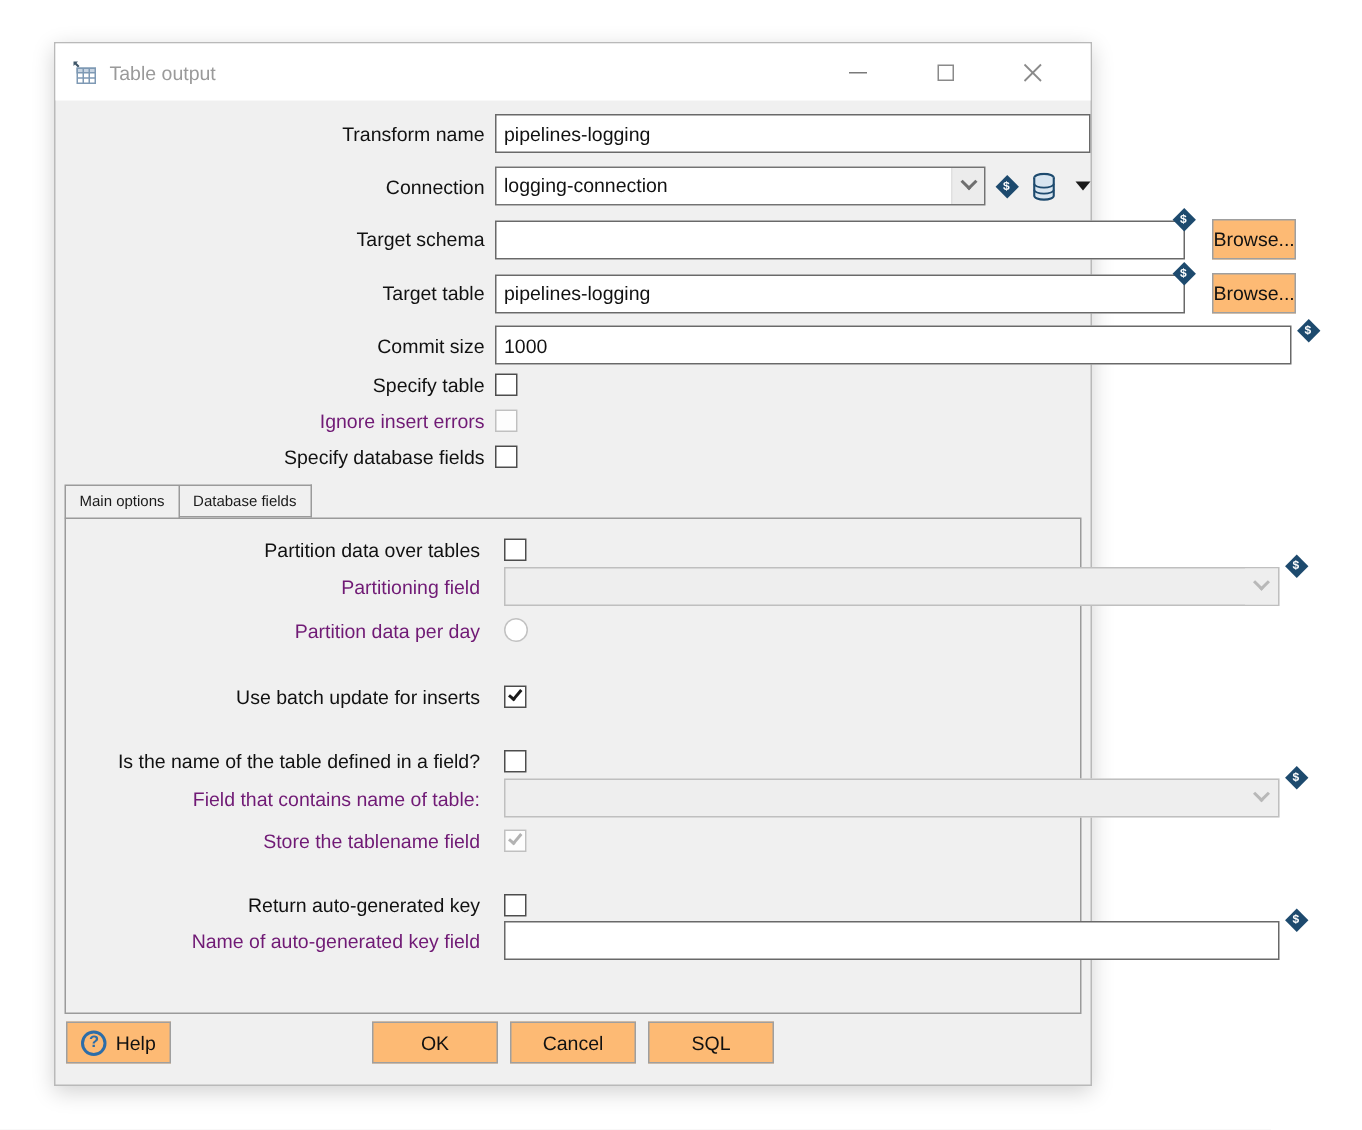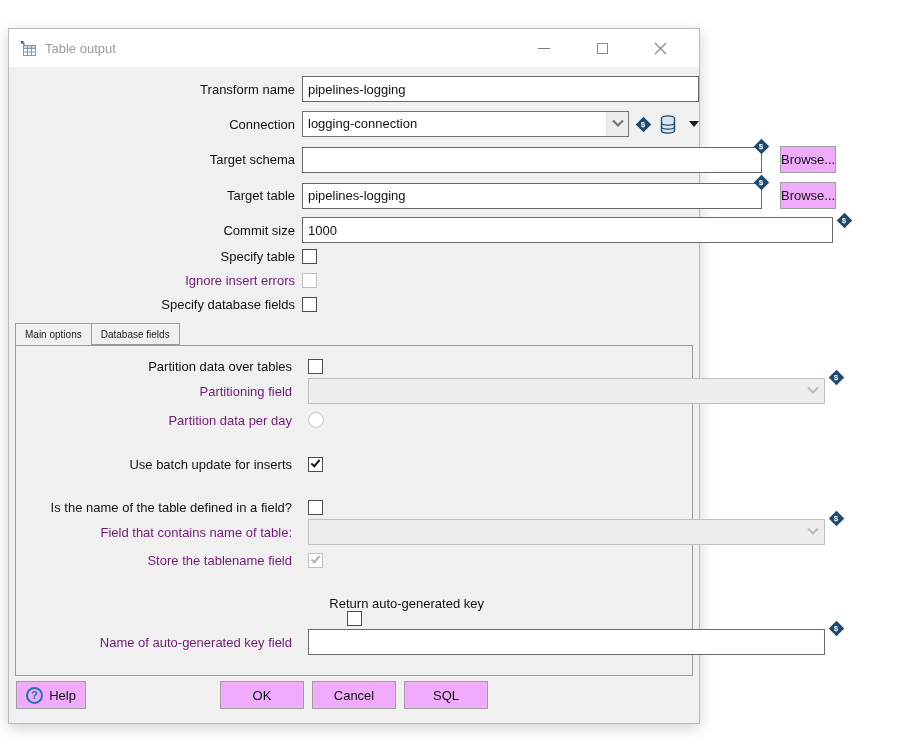--- a/index.html
+++ b/index.html
@@ -1,20 +1,20 @@
 <!DOCTYPE html>
 <html><head>
 <meta charset="utf-8">
 <style>
   * { box-sizing: border-box; margin: 0; padding: 0; }
   html,body { width:908px; height:753px; }
   body { background:#ffffff; font-family:"Liberation Sans", sans-serif; font-size:13px; color:#1a1a1a; }
 
   .dialog {
-    position:absolute; left:8px; top:28px; width:692px; height:696px;
+    position:absolute; left:36px; top:28px; width:692px; height:696px;
     background:#f0f0f0; border:1px solid #b9b9b9;
     box-shadow:0 4px 14px rgba(0,0,0,0.18);
   }
 
   
   .titlebar { height:38px; background:#ffffff; display:flex; align-items:center; padding-left:11px; }
   .title-icon { width:17px; height:17px; margin-right:8px; flex:0 0 auto; }
   .title-text { color:#9a9a9a; font-size:13px; }
   .win-controls { margin-left:auto; display:flex; align-items:center; gap:44px; padding-right:32px; }
   .win-btn { width:14px; height:14px; display:flex; align-items:center; justify-content:center; cursor:default; }
@@ -54,21 +54,21 @@
   .checkbox.disabled { border-color:#c0c0c0; background:#fdfdfd; }
   .checkbox.disabled .check-glyph { border-color:#b2b2b2; }
 
   
   .radio { width:16px; height:16px; border-radius:50%; border:1px solid #8f8f8f; background:#fff; position:relative; flex:0 0 auto; }
   .radio.disabled { border-color:#c2c2c2; }
   .radio .dot { display:none; position:absolute; left:3px; top:3px; width:8px; height:8px; border-radius:50%; background:#b9b9b9; }
   .radio.selected .dot { display:block; }
 
   
-  .btn { background:#f0abfc; border:1px solid #9f9f9f; font-family:"Liberation Sans", sans-serif;
+  .btn { background:#fdba74; border:1px solid #9f9f9f; font-family:"Liberation Sans", sans-serif;
     font-size:13px; color:#111; display:flex; align-items:center; justify-content:center; cursor:default; }
   .browse-btn { width:65px; height:27px; margin-left:18px; }
 
   
   .db-icon { width:16px; height:19px; flex:0 0 auto; }
   .tri-down { width:0; height:0; border-left:5px solid transparent; border-right:5px solid transparent; border-top:6px solid #1a1a1a; flex:0 0 auto; }
 
   
   .tab-folder { margin:11px 6px 0 6px; }
   .tab-strip { display:flex; height:22px; position:relative; z-index:2; }
@@ -254,21 +254,21 @@
           </div>
         </div>
 
         <div class="row mt8">
           <div class="lbl dis">Store the tablename field</div>
           <div class="checkbox disabled checked">
               <div class="check-glyph"></div>
             </div>
         </div>
 
-        <div class="row" style="margin-top:28px;flex-direction:column;">
+        <div class="row" style="margin-top:28px;">
           <div class="lbl">Return auto-generated key</div>
           <div class="checkbox"></div>
         </div>
 
         <div class="row" style="margin-top:3px;">
           <div class="lbl dis">Name of auto-generated key field</div>
           <div style="position:relative;">
             <input class="txt" style="width: 517px;" value="">
             <div class="var-icon var-abs" style="right:-17px; top:-6px;">
                 <span>$</span>

